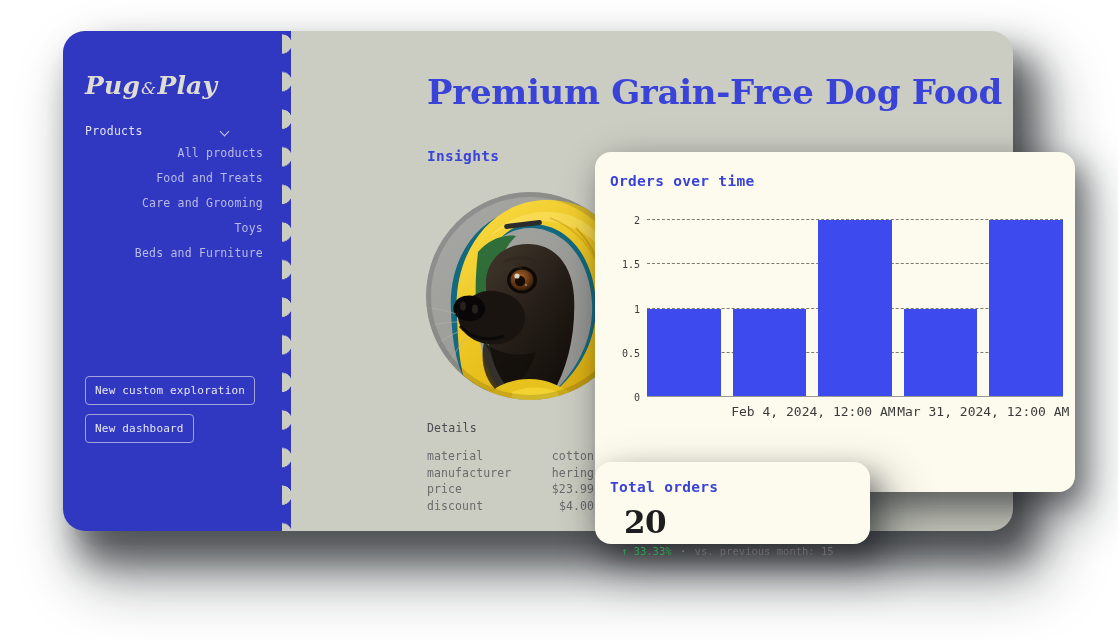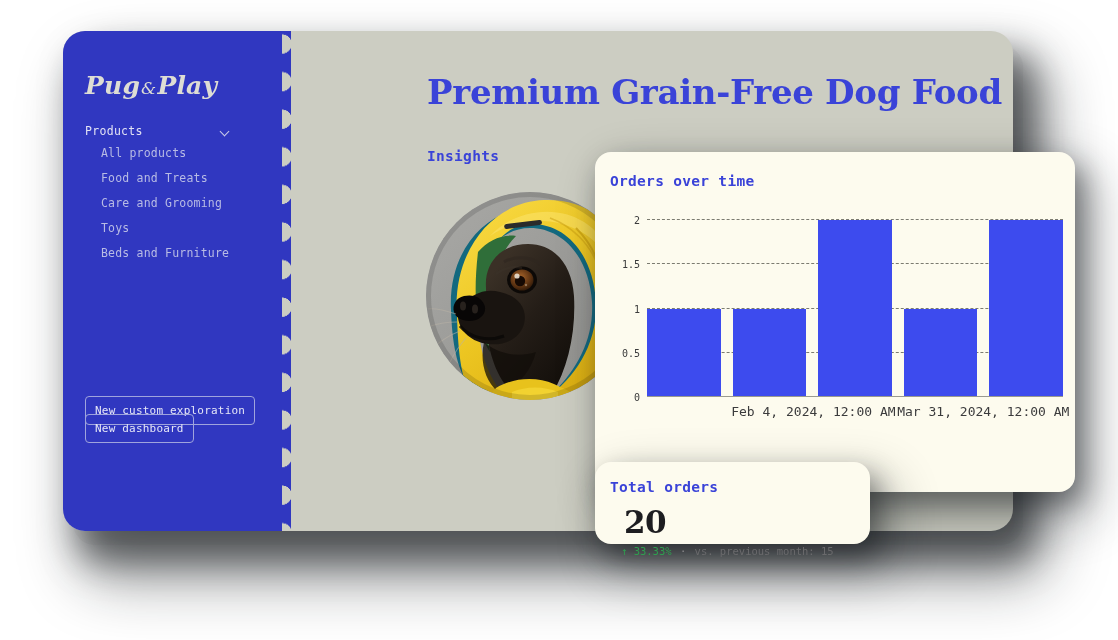--- a/index.html
+++ b/index.html
@@ -311,34 +311,34 @@
 <body>
 
 <div id="app-frame">
 
   <div id="sidebar">
 
     <div id="logo">
       <span>Pug</span><span class="amp">&amp;</span><span>Play</span>
     </div>
 
-    <div class="nav-section" style="top:93px;">
+    <div class="nav-section" style="top:93px;text-align:right;">
       <div class="nav-head">
         <span>Products</span>
         <span class="chev"></span>
       </div>
       <div class="nav-item">All products</div>
       <div class="nav-item">Food and Treats</div>
       <div class="nav-item">Care and Grooming</div>
       <div class="nav-item">Toys</div>
       <div class="nav-item">Beds and Furniture</div>
     </div>
 
 
-    <div class="pill-btn" style="top:345px;margin-top:20px;">New custom exploration</div>
+    <div class="pill-btn" style="top:345px;">New custom exploration</div>
     <div class="pill-btn" style="top:383px;">New dashboard</div>
 
     <div id="sidebar-scallop-fill"></div>
     <div id="sidebar-scallop"></div>
   </div>
 
   <div id="content">
 
     <div id="page-title">Premium Grain-Free Dog Food</div>
     <div id="insights-label">Insights</div>
@@ -430,20 +430,39 @@
           </g>
 
           <path d="M70 196 C86 186 110 184 128 192 C146 200 154 206 158 208 L60 208 Z" fill="#e8c21c"></path>
           <path d="M86 200 C100 194 118 194 132 200 L132 208 L86 208 Z" fill="#f4d636" opacity="0.8"></path>
 
           <circle cx="104" cy="104" r="104" fill="none" stroke="rgba(0,0,0,0.13)" stroke-width="10"></circle>
         </g>
       </svg>
     </div>
 
+    <div id="details">
+      <div id="details-title">Details</div>
+      <div class="detail-row">
+        <span class="dk">material</span>
+        <span class="dv">cotton</span>
+      </div>
+      <div class="detail-row">
+        <span class="dk">manufacturer</span>
+        <span class="dv">hering</span>
+      </div>
+      <div class="detail-row">
+        <span class="dk">price</span>
+        <span class="dv">$23.99</span>
+      </div>
+      <div class="detail-row">
+        <span class="dk">discount</span>
+        <span class="dv">$4.00</span>
+      </div>
+    </div>
 
   </div>
 </div>
 
 <div class="card" id="chart-card">
   <div id="chart-title">Orders over time</div>
   <div id="plot">
     <div id="plot-inner">
       <div id="gridlines">
           <div class="gridline" style="bottom: 0%; border-top: none;">

